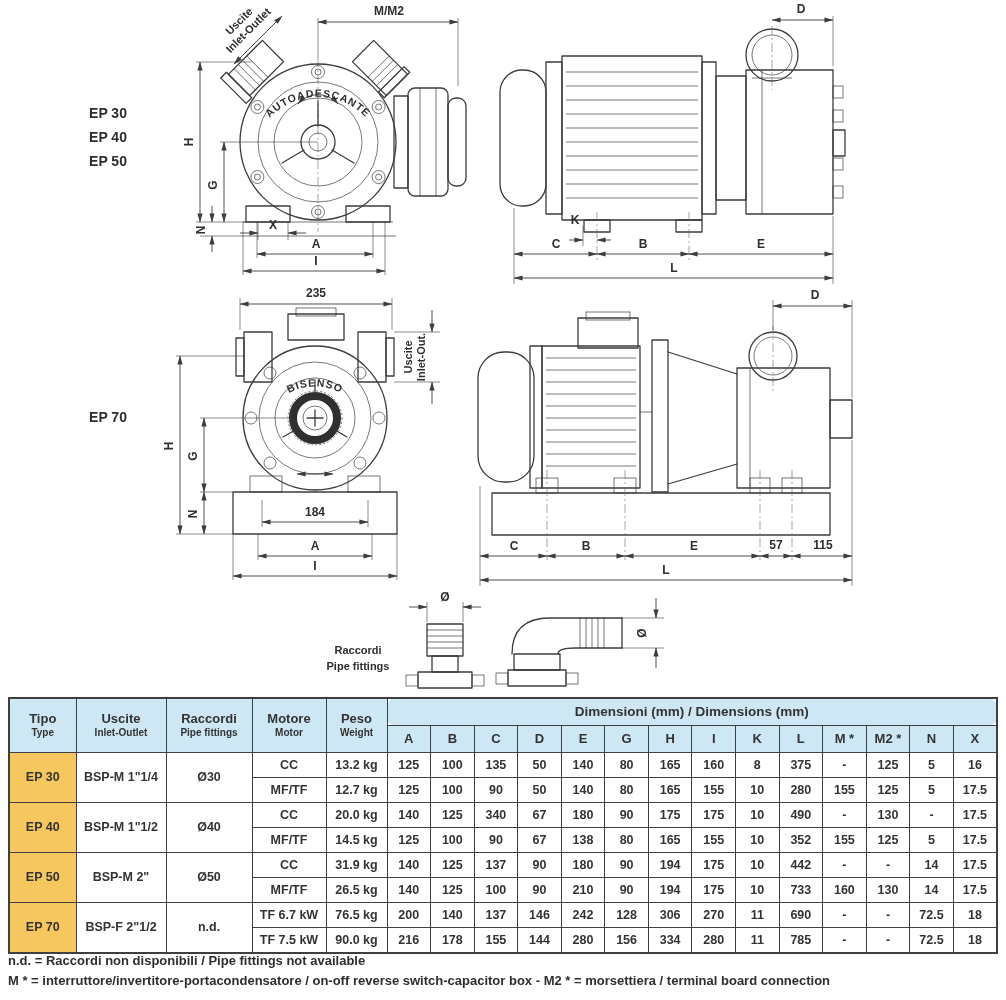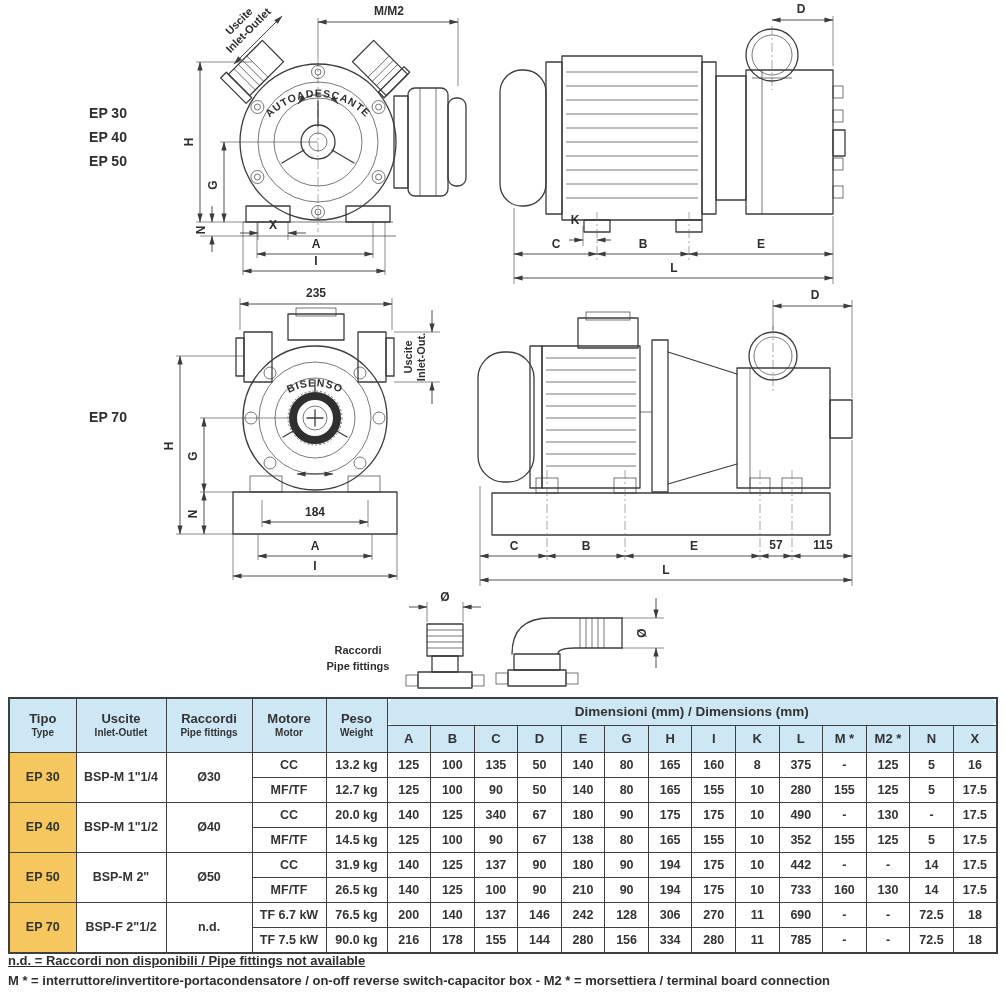--- a/index.html
+++ b/index.html
@@ -27,21 +27,21 @@
         font-size:12.5px;font-weight:bold;color:#333;line-height:1.15;overflow:hidden;}
   table{border:2px solid #3f3f3f;}
   thead th{background:#cde7f4;height:26px;font-size:13px;}
   thead th .sub{font-size:10px;}
   tbody td{height:24px;background:#fff;}
   td.ep{background:#f6c75e;}
   th.group{font-size:13.5px;border-radius:9px;}
 
   
   .note{position:absolute;left:8px;font-size:13px;font-weight:bold;color:#2e2e2e;white-space:nowrap;}
-  #note1{top:953px;text-decoration:underline;}
+  #note1{top:953px;}
   #note2{top:973px;}
 </style>
 </head>
 <body>
 
 <div class="page">
 
 <svg id="drawings" viewBox="0 0 1006 695" xmlns="http://www.w3.org/2000/svg">
   <defs>
     <marker id="ar" markerWidth="11" markerHeight="8" refX="9.5" refY="3.5" orient="auto-start-reverse">

